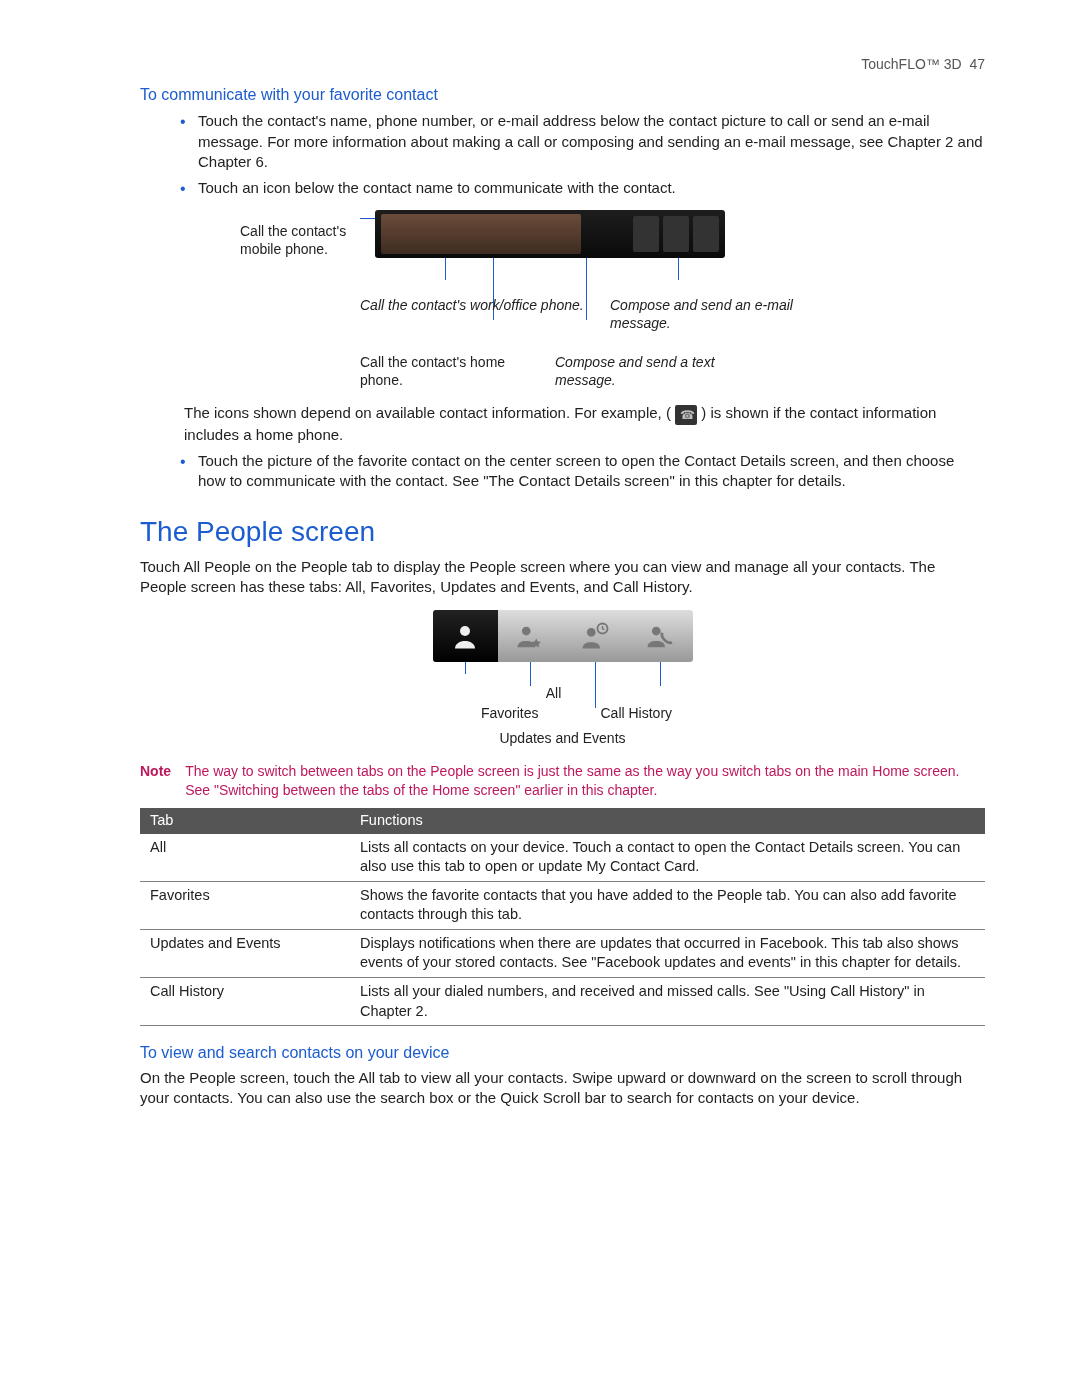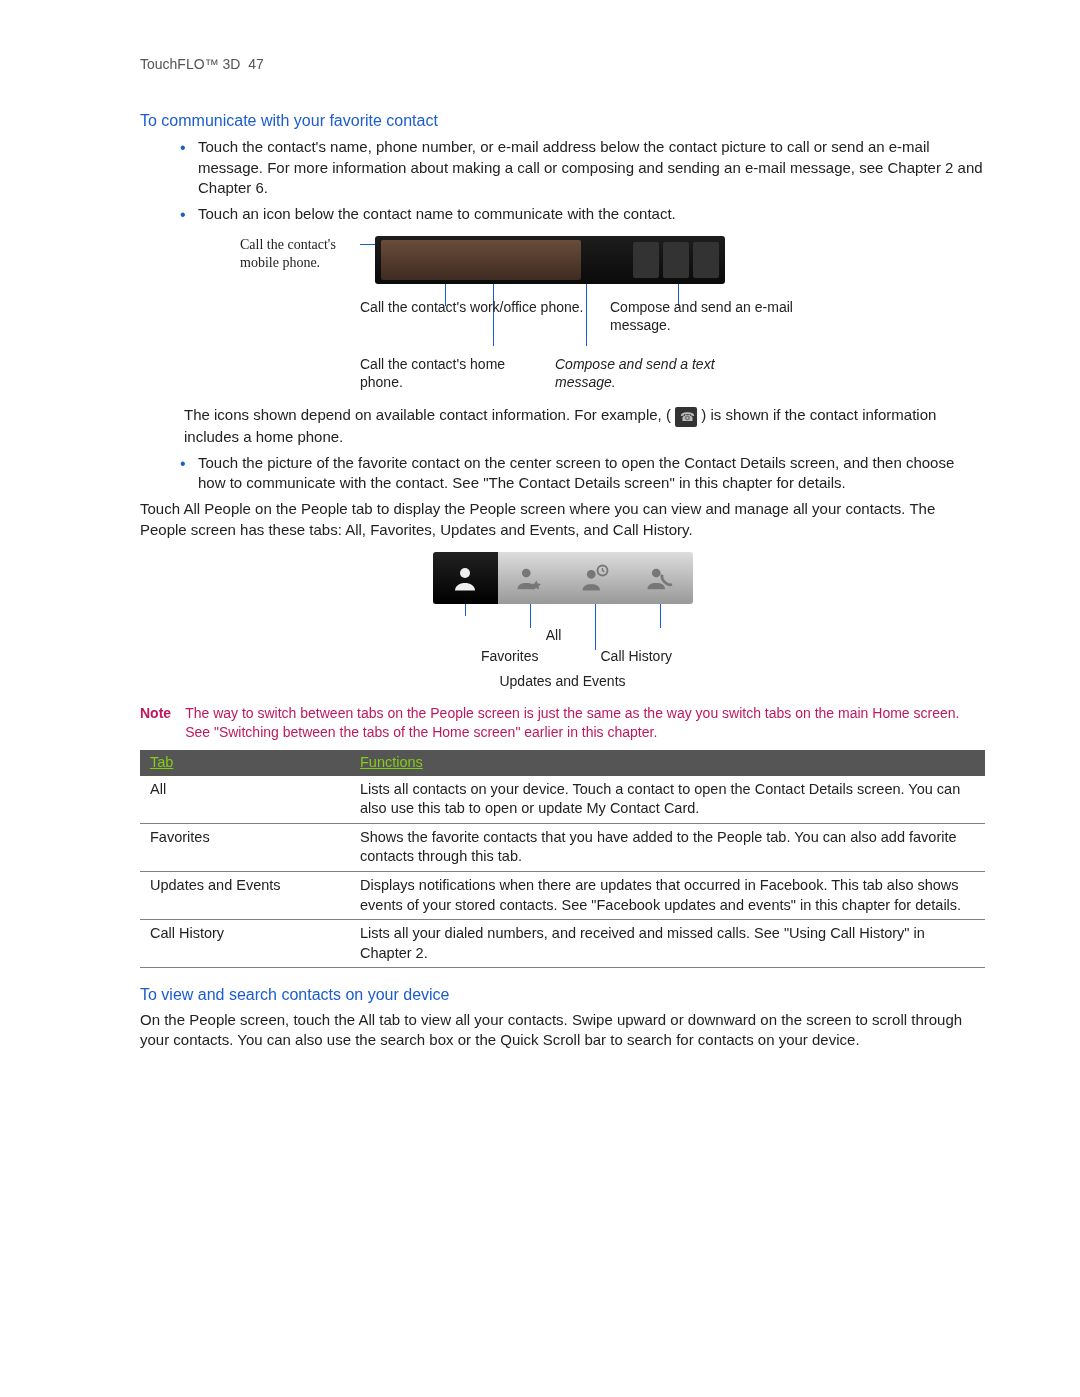--- a/index.html
+++ b/index.html
@@ -12,23 +12,24 @@
     line-height: 1.35;
   }
   .page {
     width: 1080px;
     min-height: 1397px;
     box-sizing: border-box;
     padding: 55px 95px 60px 140px;
     position: relative;
   }
   .running-head {
+    text-align: right;
     font-size: 14px;
     color: #555;
-    margin-bottom: 36px;
+    margin-bottom: 10px;
   }
   .sub-heading {
     color: #1b5cce;
     font-size: 16px;
     margin: 4px 0 4px 0;
     font-weight: 500;
   }
   .h2 {
     color: #1b5cce;
     font-size: 28px;
@@ -152,25 +153,24 @@
   .note-row .note-text { flex:1; line-height:1.35; }
   
   table.funcs {
     width:100%;
     border-collapse: collapse;
     font-size:14.5px;
     margin: 4px 0 16px 0;
   }
   table.funcs th {
     background:#555;
-    color:#84cc16;
+    color:#ffffff;
     font-weight:500;
     text-align:left;
     padding:3px 10px 3px 10px;
-    text-decoration:underline;
   }
   table.funcs th:first-child { width:190px; }
   table.funcs td {
     padding:4px 10px 4px 10px;
     border-bottom:1px solid #808080;
     vertical-align:top;
   }
   .strong-seg { font-weight:400; }
 </style>
 </head>
@@ -183,56 +183,57 @@
   </div>
 
   <div class="sub-heading">To communicate with your favorite contact</div>
 
   <ul class="bullets">
     <li>Touch the contact's name, phone number, or e-mail address below the contact picture to call or send an e-mail message. For more information about making a call or composing and sending an e-mail message, see Chapter 2 and Chapter 6.</li>
     <li>Touch an icon below the contact name to communicate with the contact.</li>
   </ul>
 
   <div class="diagram1">
-    <div style="position:absolute; left:0; top:0; width:130px;font-family:Liberation Serif, serif;" class="callout">Call the contact's mobile phone.</div>
+    <div style="position:absolute; left:0; top:13px; width:130px;" class="callout">Call the contact's mobile phone.</div>
     <div class="lead-line" style="left:120px; top:8px; height:1px; width:30px;"></div>
     <div class="lead-line" style="left:150px; top:8px; width:1px; height:32px;"></div>
 
     <div class="device-bar">
       <div class="photo"></div>
       <div class="mini"></div>
       <div class="mini"></div>
       <div class="mini"></div>
     </div>
 
     <div class="lead-line" style="left:205px; top:48px; width:1px; height:22px;"></div>
     <div class="lead-line" style="left:253px; top:48px; width:1px; height:62px;"></div>
     <div class="lead-line" style="left:346px; top:48px; width:1px; height:62px;"></div>
     <div class="lead-line" style="left:438px; top:48px; width:1px; height:22px;"></div>
 
-    <div style="display:flex; margin-top:15px;">
+    <div style="display:flex; margin-top:39px;font-style:italic;">
       <div class="callout" style="width:250px; margin-left:120px;">Call the contact's work/office phone.</div>
       <div class="callout" style="width:220px;">Compose and send an e-mail message.</div>
     </div>
     <div style="display:flex; margin-top:22px;">
       <div class="callout" style="width:190px; margin-left:120px;">Call the contact's home phone.</div>
       <div class="callout" style="width:220px; margin-left:5px;font-style:italic;">Compose and send a text message.</div>
     </div>
   </div>
 
   <div class="indent-block" style="margin-bottom:4px;">
     <span>The icons shown depend on available contact information. For example, (</span>
     <span class="inline-icon"></span>
     <span>) is shown if the contact information includes a home phone.</span>
   </div>
 
   <ul class="bullets">
     <li>Touch the picture of the favorite contact on the center screen to open the Contact Details screen, and then choose how to communicate with the contact. See "The Contact Details screen" in this chapter for details.</li>
   </ul>
 
+  <div class="h2">The People screen</div>
   <p class="lead">
     <span>Touch </span><span class="strong-seg">All People</span><span> on the People tab to display the People screen where you can view and manage all your contacts. The People screen has these tabs: </span><span class="strong-seg">All, Favorites, Updates and Events,</span><span> and </span><span class="strong-seg">Call History</span><span>.</span>
   </p>
 
   <div class="tabs-demo">
     <div class="tabrow">
       <div class="tabcell active">
         <svg viewBox="0 0 24 24" fill="#eee">
             <circle cx="12" cy="8" r="4"></circle>
             <path d="M4 22c0-4 4-6 8-6s8 2 8 6z"></path>

